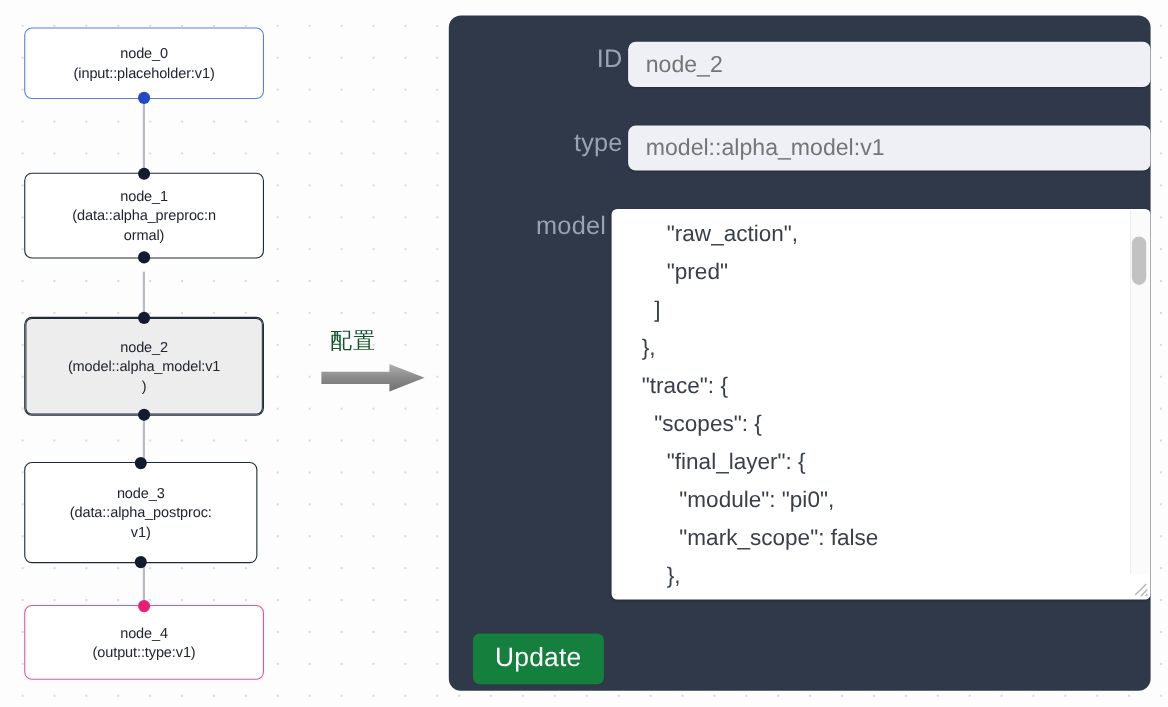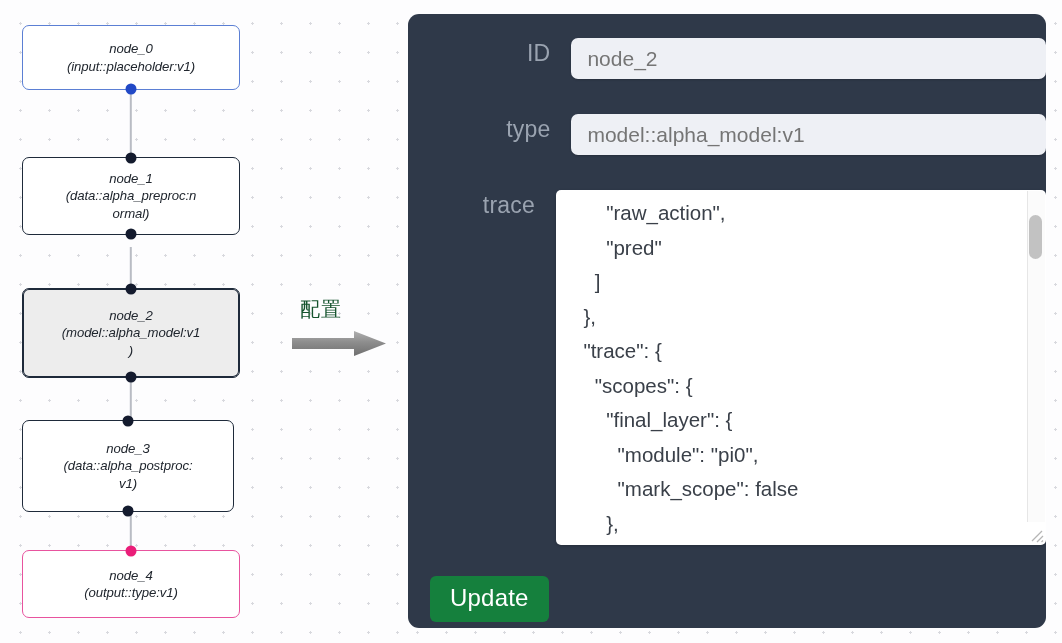--- a/index.html
+++ b/index.html
@@ -37,21 +37,20 @@
     text-align:center;
     border-radius:7px;
     background:#ffffff;
     border:1.6px solid #1e2a3a;
     color:#20262e;
     font-size:13.2px;
     line-height:17.5px;
     letter-spacing:-0.1px;
     padding:4px 8px;
     z-index:4;
-    font-style:italic;
   }
   .node .lbl{white-space:pre-line;}
   .node.input-node{border-color:#5b7fd4;}
   .node.output-node{border-color:#e8539e;}
   .node.selected{background:#ededed;border-color:#1e2a3a;box-shadow:0 0 0 1px #1e2a3a inset;}
 
   
   .handle{
     position:absolute;
     width:11px;height:11px;border-radius:50%;
@@ -95,21 +94,21 @@
     overflow:hidden;
   }
   .field-row{
     position:absolute;
     display:flex;align-items:flex-start;
     left:0;width:100%;
   }
   .field-label{
     width:127px;
     text-align:right;
-    padding-right:21px;
+    padding-right:5px;
     box-sizing:border-box;
     color:#9aa3b0;
     font-size:23px;
     line-height:30px;
     letter-spacing:0.2px;
     margin-left:40px;
   }
   .field-input{
     width:490px;
     box-sizing:border-box;
@@ -245,21 +244,21 @@
     <div class="field-label">ID</div>
     <input class="field-input" type="text" placeholder="node_2" style="">
   </div>
 
   <div class="field-row" id="row-type">
     <div class="field-label">type</div>
     <input class="field-input" type="text" placeholder="model::alpha_model:v1" style="">
   </div>
 
   <div class="field-row" id="row-config">
-    <div class="field-label">trace</div>
+    <div class="field-label">model</div>
     <div class="ta-wrap">
       <textarea class="config-textarea" spellcheck="false" style="">      "raw_action",
       "pred"
     ]
   },
   "trace": {
     "scopes": {
       "final_layer": {
         "module": "pi0",
         "mark_scope": false

